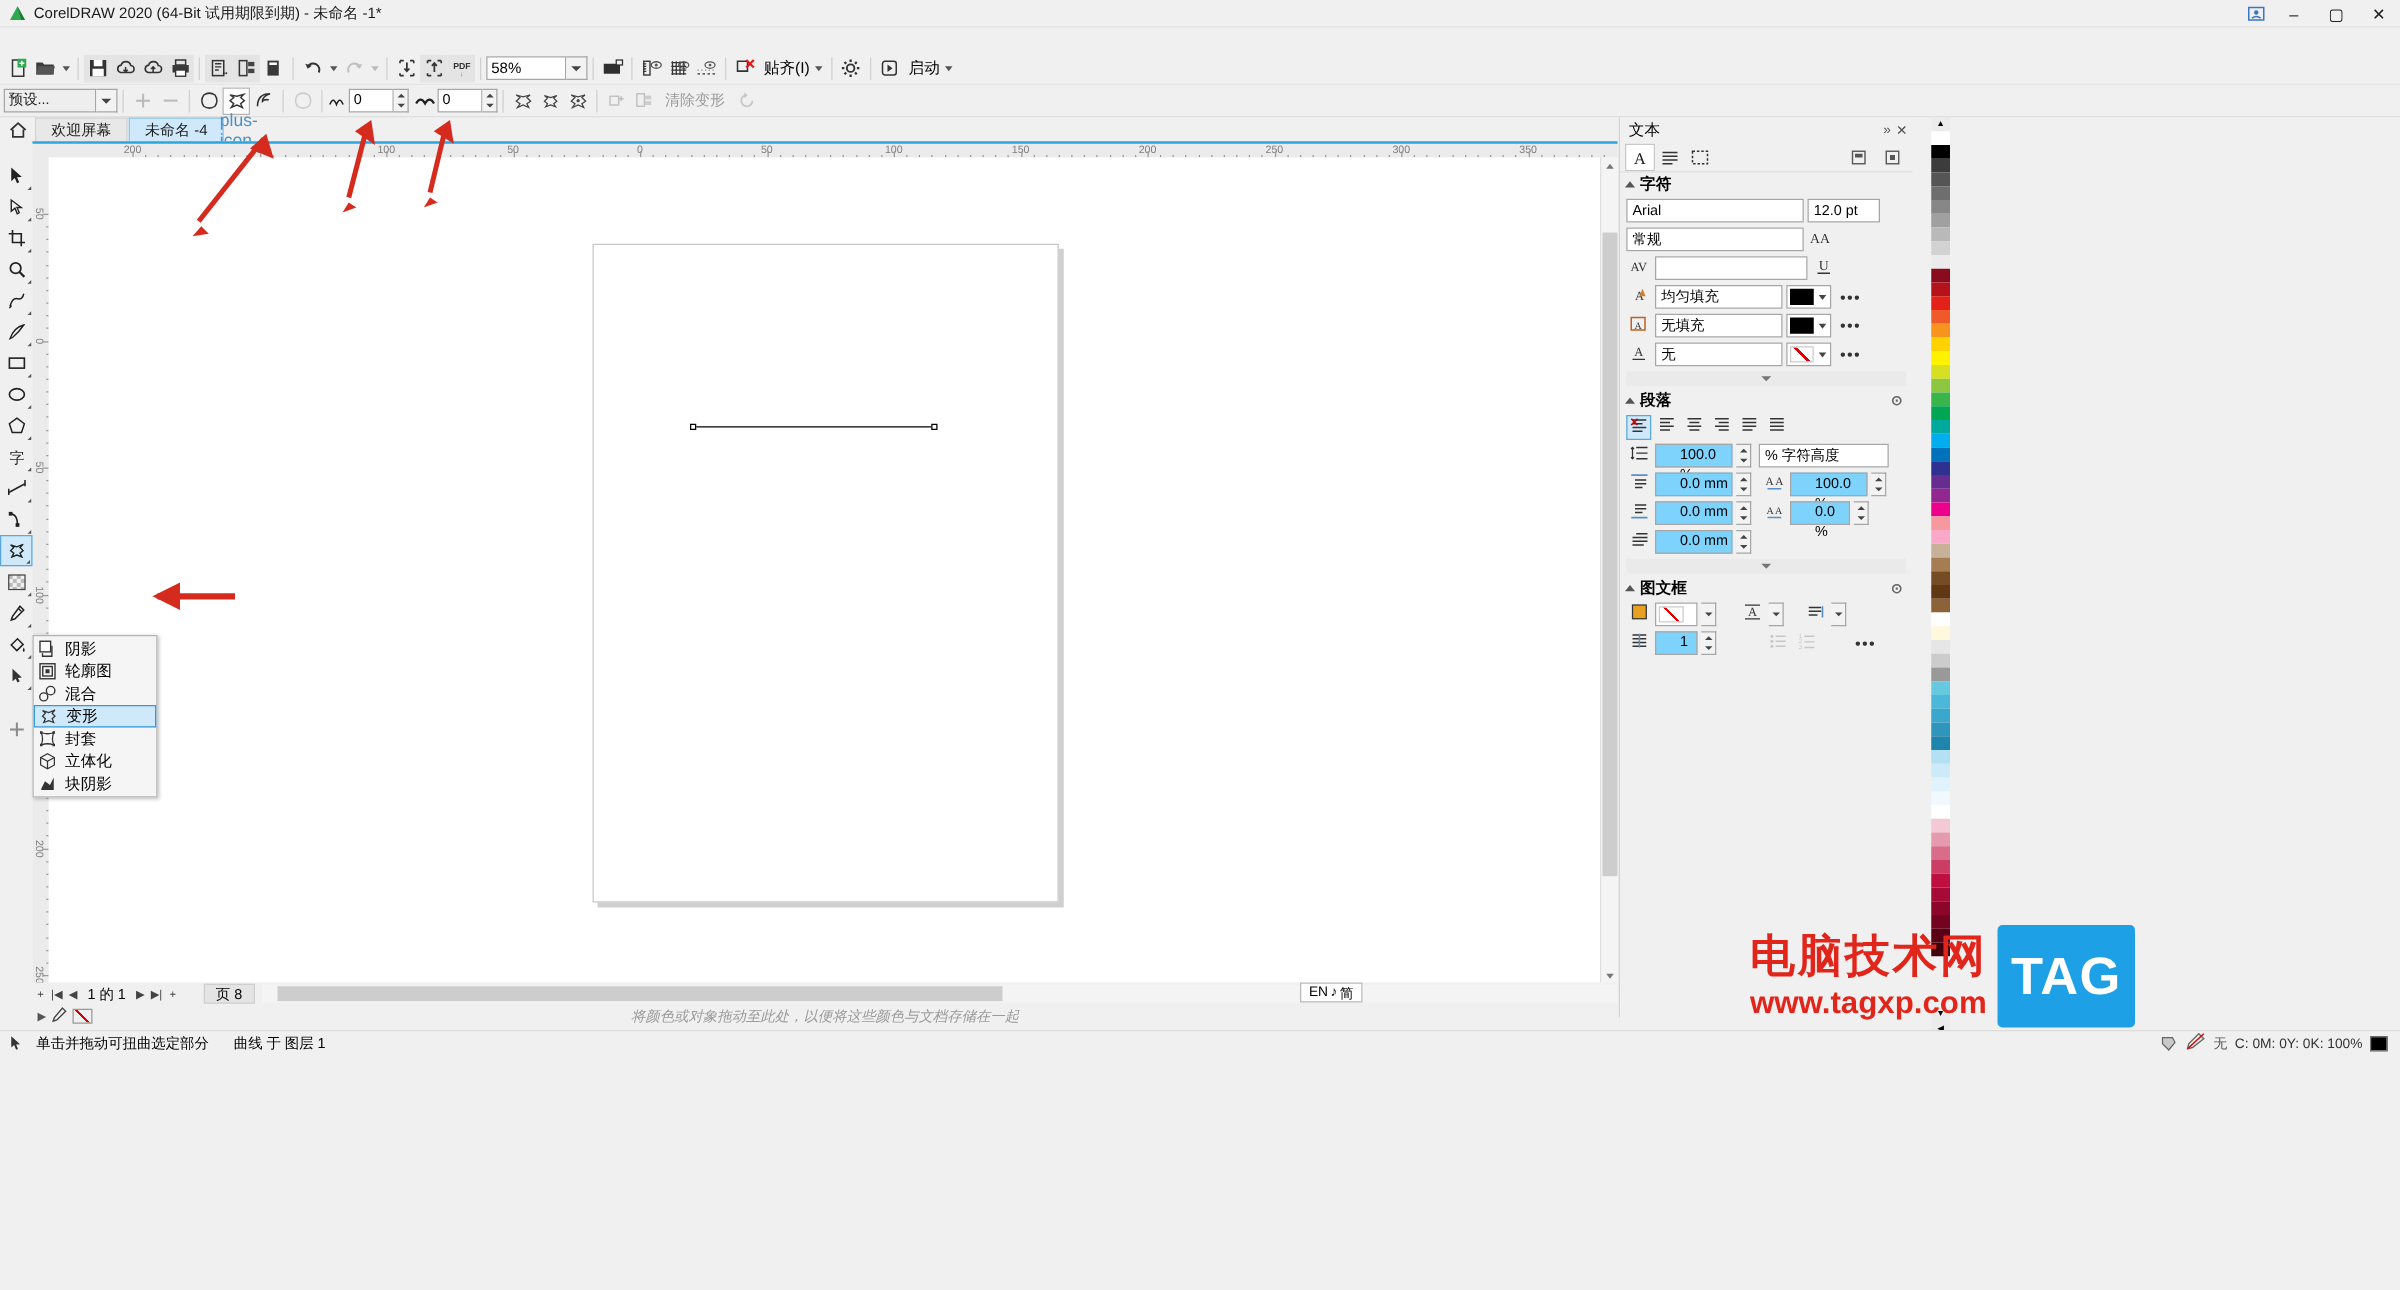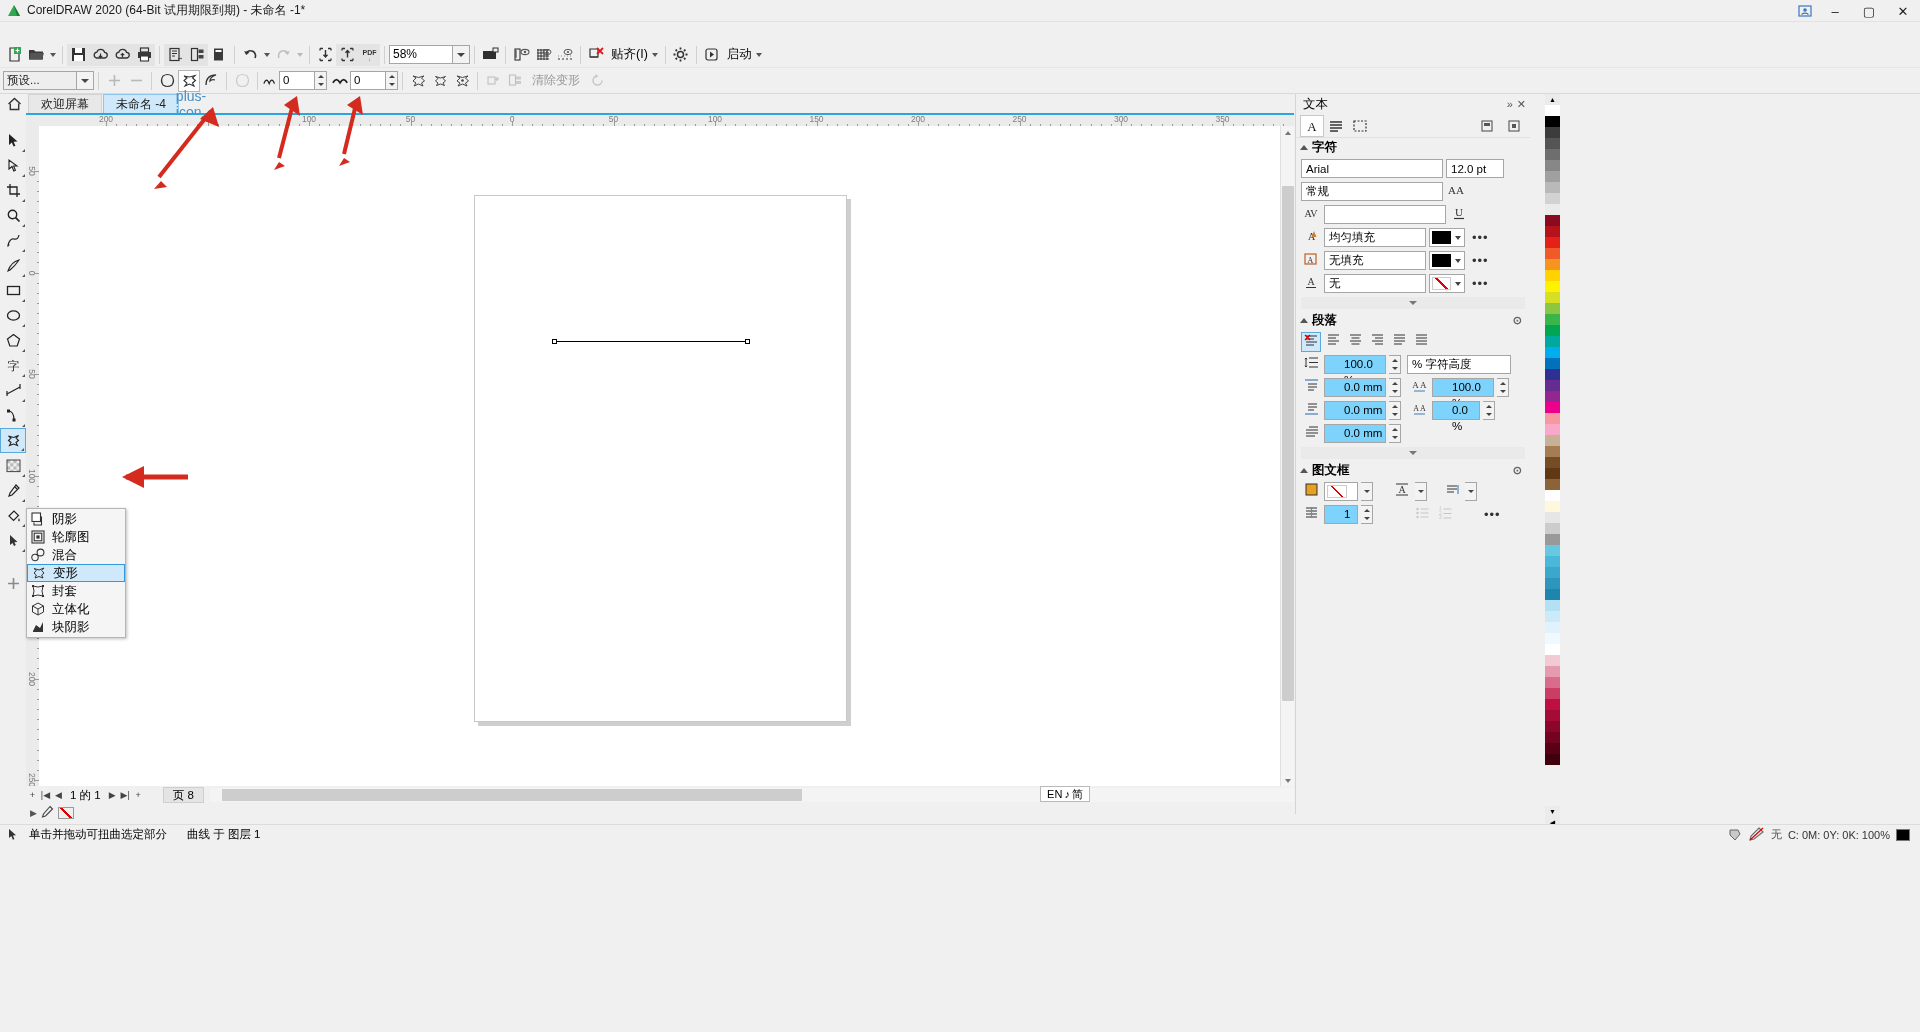--- a/index.html
+++ b/index.html
@@ -1267,20 +1267,21 @@
     <span>简</span>
   </div>
 
   <div class="dz-tools">
     <span style="font-size:9px;color:#555">▶</span>
     <span><svg width="13" height="13" viewBox="0 0 13 13">
           <path d="M9 1.5 L11.5 4 L4.5 11 L1.5 12 L2.5 9 Z" fill="none" stroke="#444" stroke-width="1.1"></path>
         </svg></span>
     <span style="width:16px;height:12px;border:1px solid #999;background:linear-gradient(45deg,transparent 45%,#d00 45%,#d00 55%,transparent 55%)"></span>
   </div>
+  <div class="dropzone">将颜色或对象拖动至此处，以便将这些颜色与文档存储在一起</div>
 
   <div class="statusbar">
     <span style="display:flex;align-items:center">
         <svg width="13" height="13" viewBox="0 0 13 13">
           <path d="M3 1 L3 10 L5.3 8 L6.9 11.8 L8.4 11.1 L6.9 7.5 L10 7.3 Z" fill="#333"></path>
         </svg>
       </span>
     <span class="sb-seg">单击并拖动可扭曲选定部分</span>
     <span class="sb-seg">曲线 于 图层 1</span>
     <span style="margin-left:auto;display:flex;align-items:center;gap:6px;padding-right:10px">
@@ -1312,14 +1313,21 @@
   <svg class="arrow" style="left:332px;top:96px;width:40px;height:70px">
     <path d="M25 4 L12 58" stroke="#d42b1e" stroke-width="4"></path>
     <path d="M28 0 L31 19 L15 9 Z" fill="#d42b1e"></path>
     <path d="M12 62 L7 70 L18 66 Z" fill="#d42b1e"></path>
   </svg>
   <svg class="arrow" style="left:98px;top:462px;width:96px;height:30px">
     <path d="M90 15 L28 15" stroke="#d42b1e" stroke-width="5"></path>
     <path d="M24 15 L46 4 L46 26 Z" fill="#d42b1e"></path>
   </svg>
 
+  <div class="wm" style="left:1400px;top:740px;display:flex;align-items:center;gap:8px">
+    <div style="display:flex;flex-direction:column;align-items:flex-start">
+      <span class="wm-text" style="font-size:36px;letter-spacing:2px;line-height:40px">电脑技术网</span>
+      <span class="wm-text" style="font-size:25px;line-height:30px;margin-top:2px">www.tagxp.com</span>
+    </div>
+    <div class="tag-box" style="width:110px;height:82px;font-size:42px;letter-spacing:1px">TAG</div>
+  </div>
 
 </div>
 
 </body></html>

